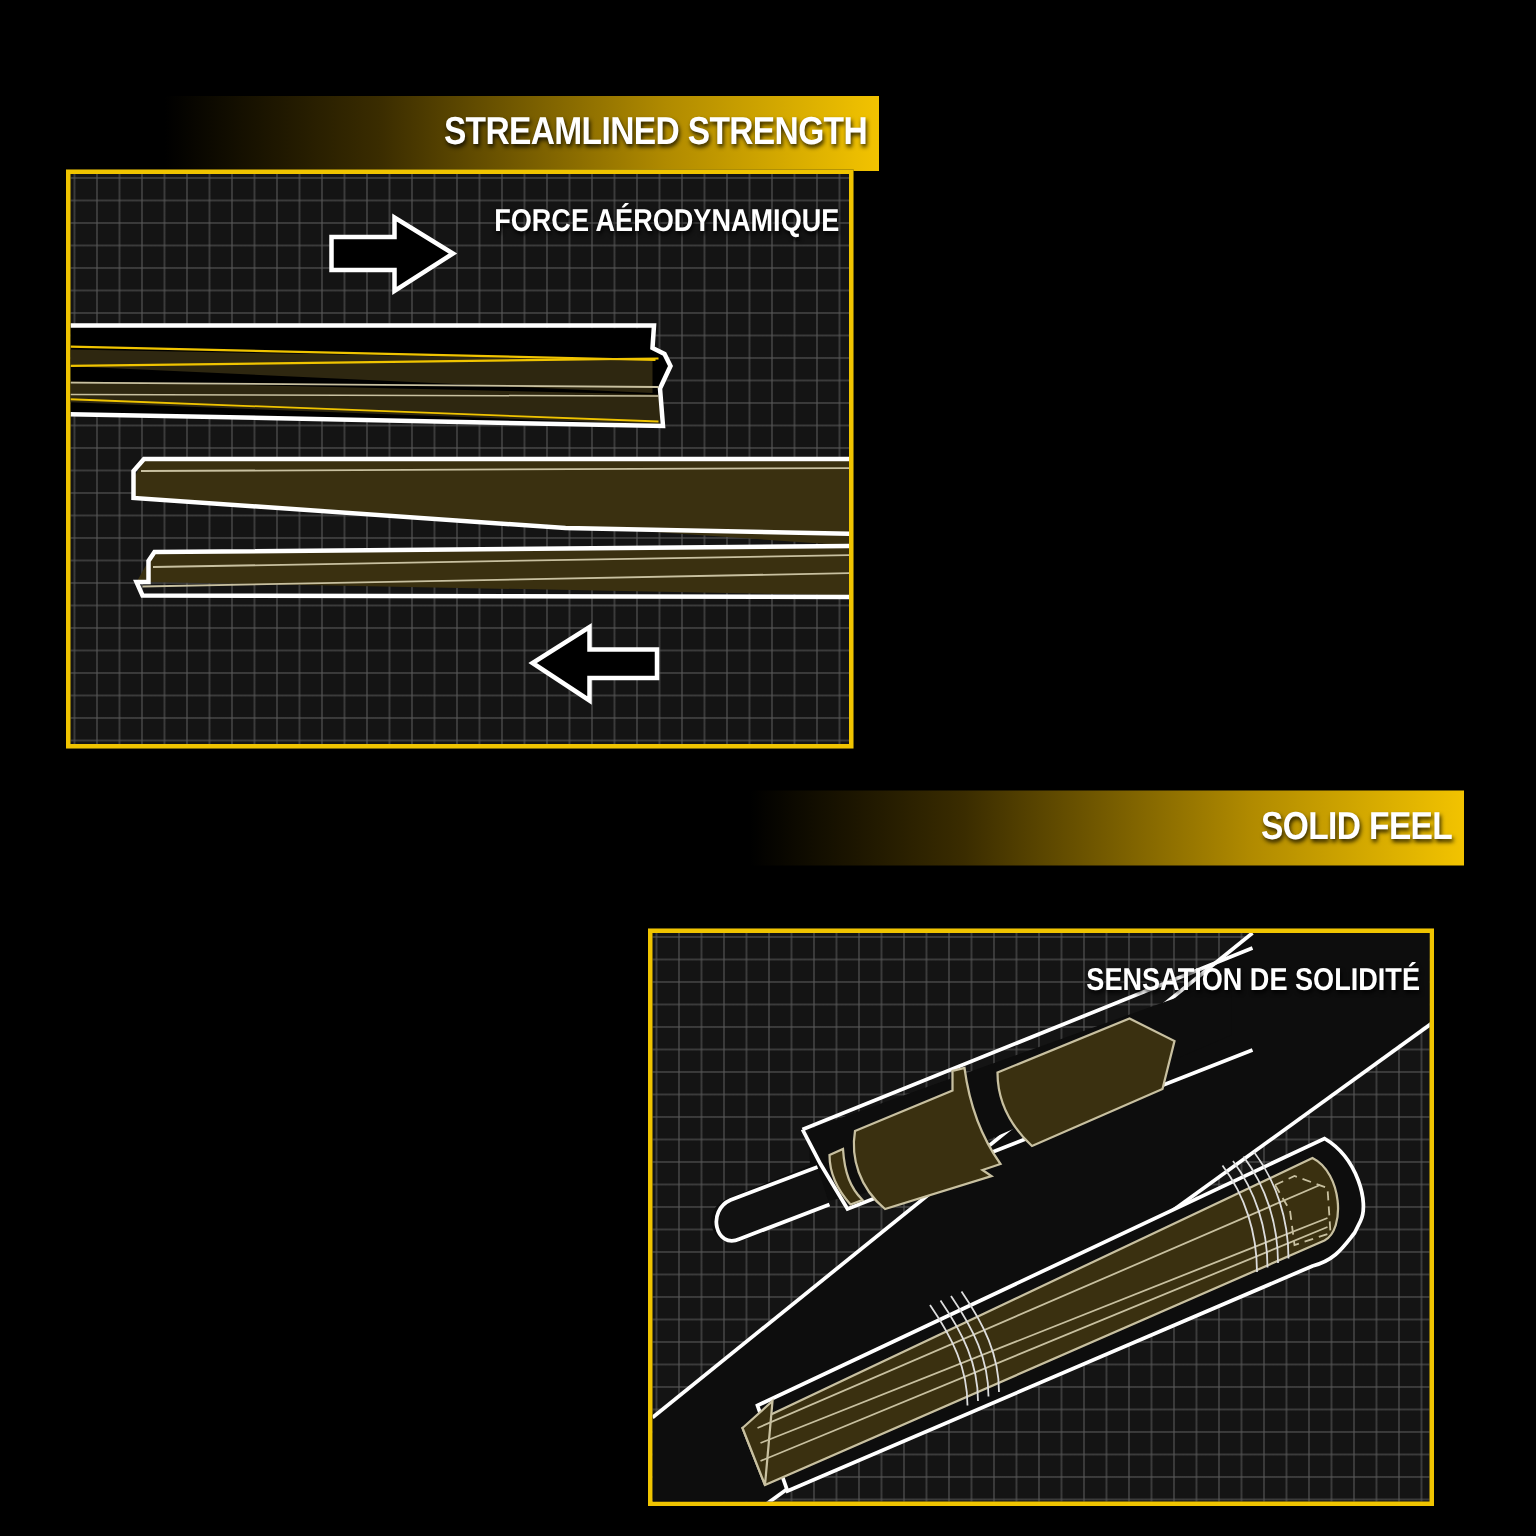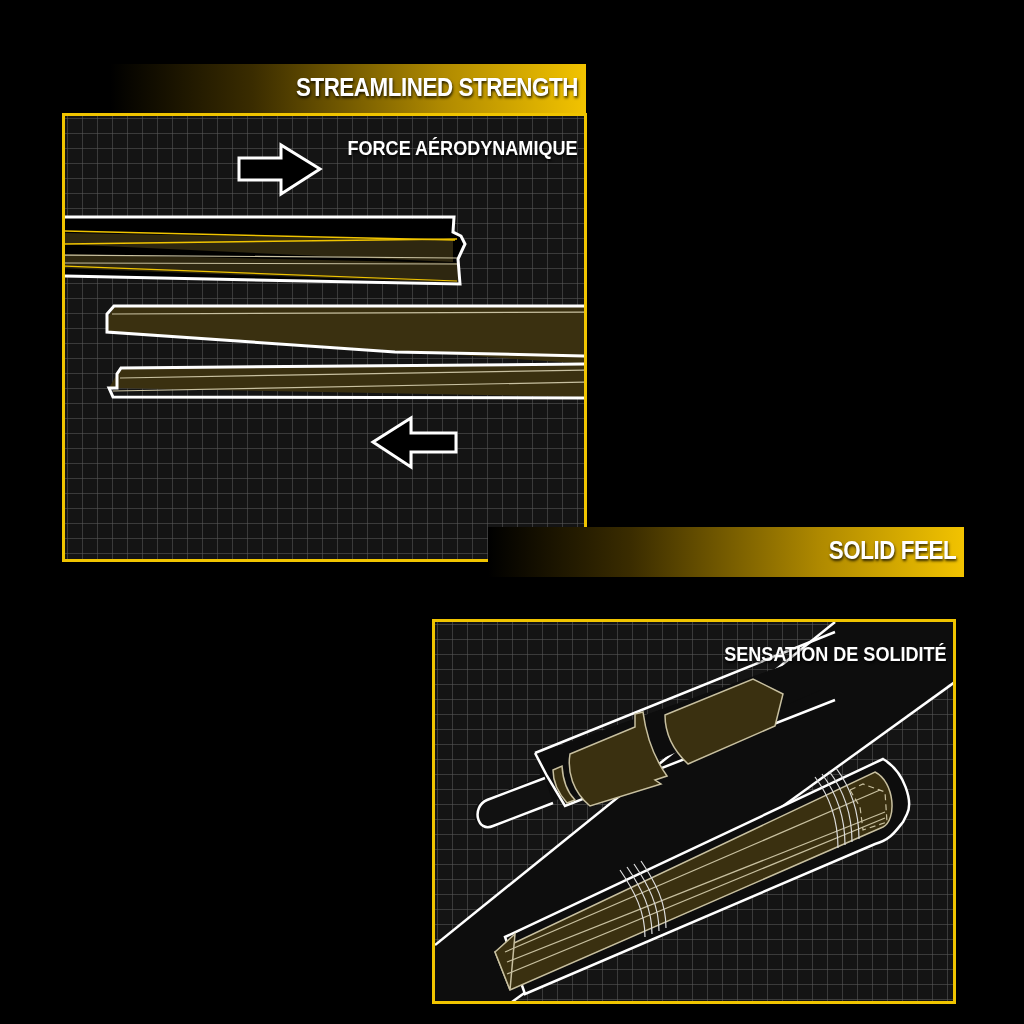--- a/index.html
+++ b/index.html
@@ -34,21 +34,21 @@
     transform: scaleX(0.86); transform-origin: right center; white-space: nowrap;
     font-family: "Liberation Sans", sans-serif;
   }
 </style>
 </head>
 <body>
 
 <div class="header-bar" style="left:110px; top:64px; width:476px;">
   <span class="header-title">STREAMLINED STRENGTH</span>
 </div>
-<div class="panel" style="left:62px; top:113px; width:525px; height:449px;">
+<div class="panel" style="left:44px; top:113px; width:525px; height:386px;">
   <span class="subtitle" style="top:20px;">FORCE AÉRODYNAMIQUE</span>
   <svg width="525" height="386" viewBox="0 0 525 386">
 
     <g>
       <polygon points="174,42 216,42 216,29 255,53 216,78 216,64 174,64" fill="#000" stroke="#fff" stroke-width="3" stroke-linejoin="miter"></polygon>
     </g>
 
     <g>
       <polygon points="391,317 346,317 346,302 308,326 346,351 346,336 391,336" fill="#000" stroke="#fff" stroke-width="3"></polygon>
     </g>
@@ -70,21 +70,21 @@
       <polygon points="52,258 58,252 525,248 525,281 50,272 44,272" fill="#3a3010"></polygon>
       <polyline points="525,190 49,190 42,198 42,216 330,236 525,240" fill="none" stroke="#fff" stroke-width="3"></polyline>
       <polyline points="525,248 56,252 52,258 52,272 44,272 48,281 525,282" fill="none" stroke="#fff" stroke-width="3"></polyline>
       <line x1="47" y1="198" x2="525" y2="196" stroke="#c8c0a0" stroke-width="1.2"></line>
       <line x1="55" y1="262" x2="525" y2="254" stroke="#c8c0a0" stroke-width="1.2"></line>
       <line x1="48" y1="275" x2="525" y2="266" stroke="#c8c0a0" stroke-width="1.2"></line>
     </g>
   </svg>
 </div>
 
-<div class="header-bar" style="left:488px; top:527px; width:476px;">
+<div class="header-bar" style="left:500px; top:527px; width:476px;">
   <span class="header-title">SOLID FEEL</span>
 </div>
 <div class="panel" style="left:432px; top:576px; width:524px; height:385px;margin-top:43px;">
   <svg width="524" height="385" viewBox="0 0 524 385">
 
     <g>
       <polygon points="0,322 400,0 524,0 524,55 70,385 0,385" fill="#0d0d0d"></polygon>
       <line x1="0" y1="323" x2="400" y2="0" stroke="#fff" stroke-width="2.5"></line>
       <line x1="70" y1="385" x2="524" y2="57" stroke="#fff" stroke-width="2.5"></line>
     </g>

